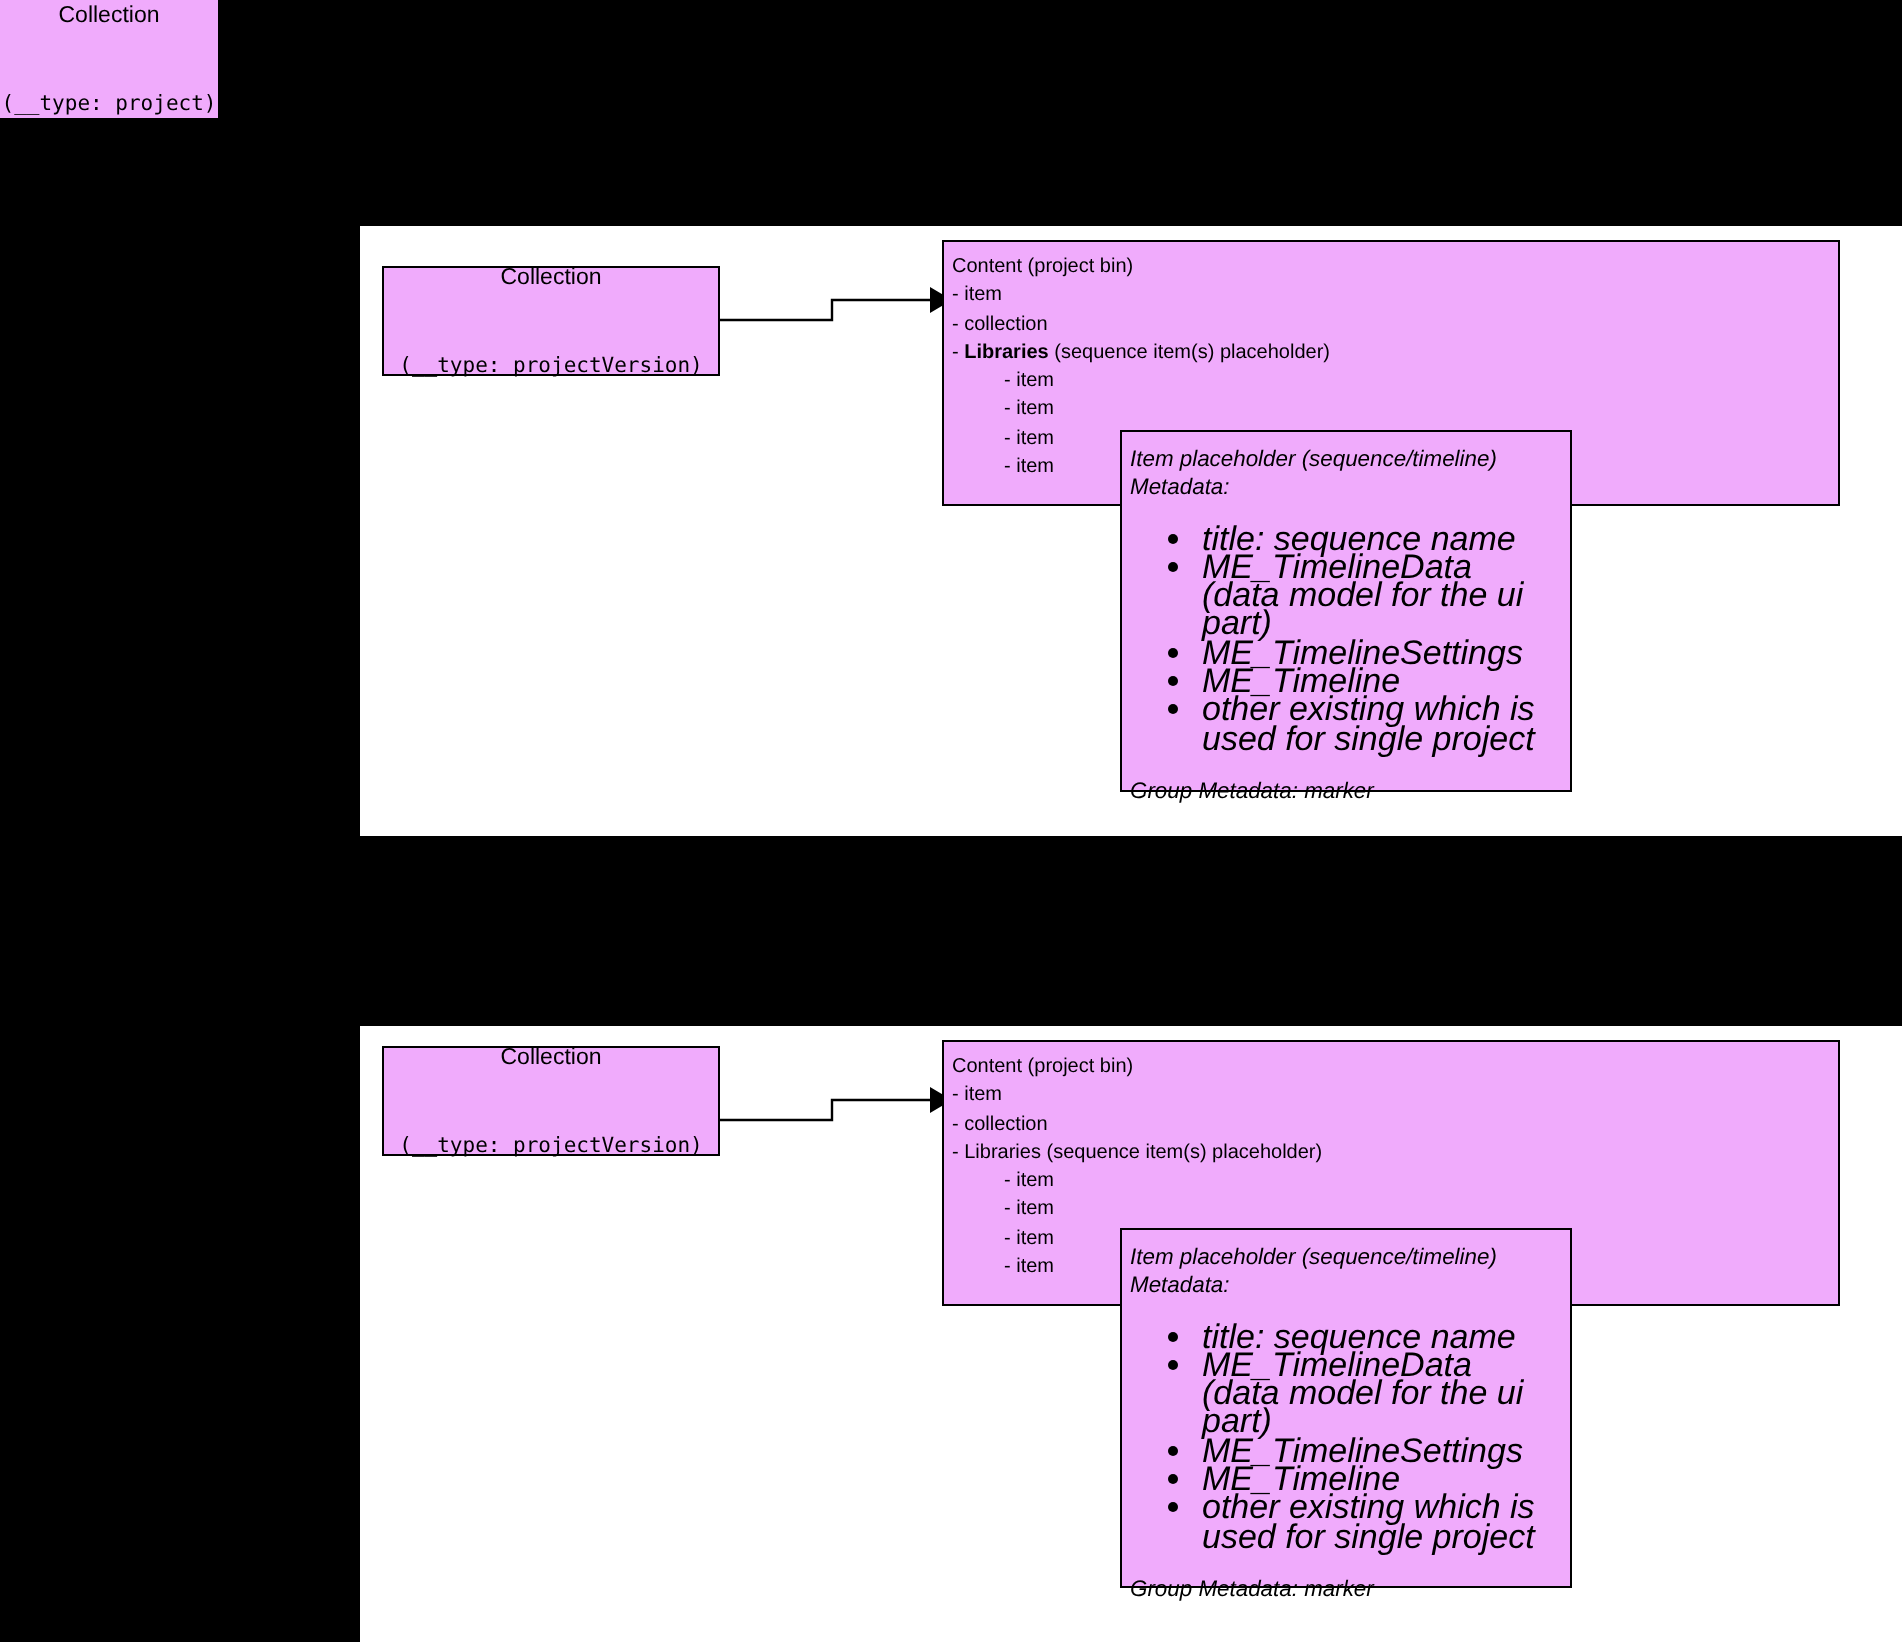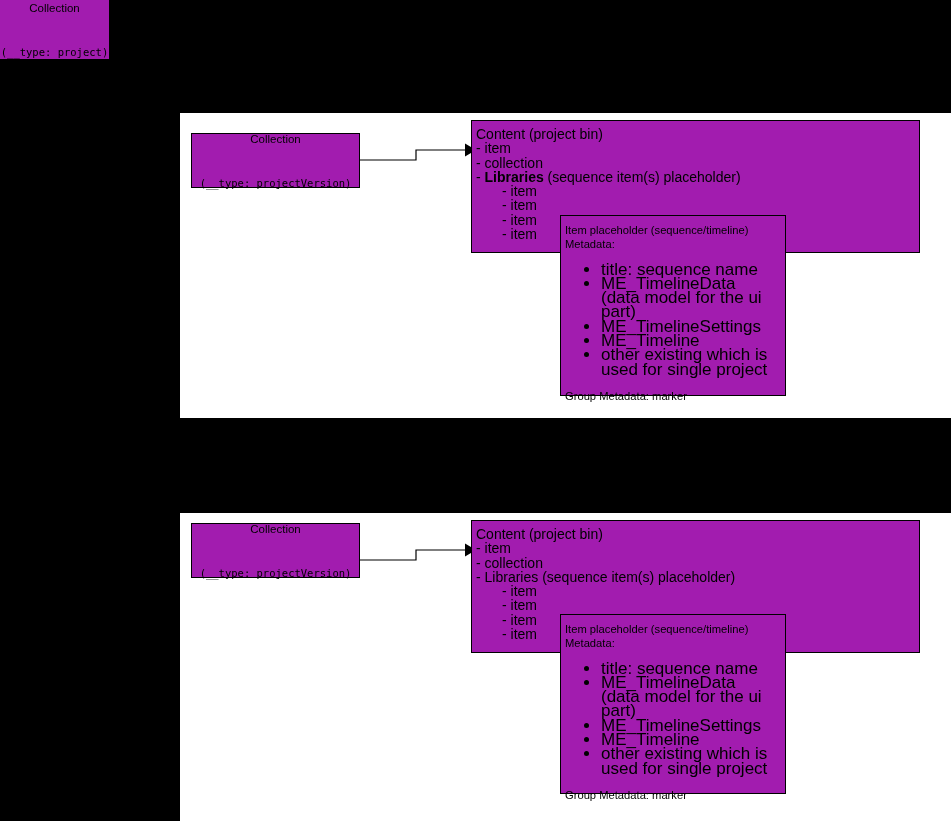--- a/index.html
+++ b/index.html
@@ -16,21 +16,21 @@
     color: #000000;
   }
 
   
   .panel {
     position: absolute;
     background: #ffffff;
   }
   .box {
     position: absolute;
-    background: #a21caf;
+    background: #f0abfc;
     border: 1px solid #000000;
     box-sizing: border-box;
     gap: 30px;
   }
   .box-centered {
     display: flex;
     flex-direction: column;
     align-items: center;
     justify-content: center;
     text-align: center;
@@ -44,29 +44,30 @@
   .code-part {
     font-family: "DejaVu Sans Mono", monospace;
     font-size: 10.5px;
   }
 
   
   .content-box {
     padding: 6px 0 0 4px;
   }
   .content-box .t-line {
-    font-size: 14px;
+    font-size: 10px;
     line-height: 14.3px;
   }
   .indent-1 { padding-left: 26px; }
   .bold { font-weight: bold; }
 
   
   .item-box {
     padding: 7px 0 0 4px;
+    font-style: italic;
   }
   .item-box .t-line {
     font-size: 11.2px;
     line-height: 14.3px;
   }
   .meta-list {
     margin: 11px 0 0 0;
     padding: 0 10px 0 36px;
     list-style: disc;
   }

